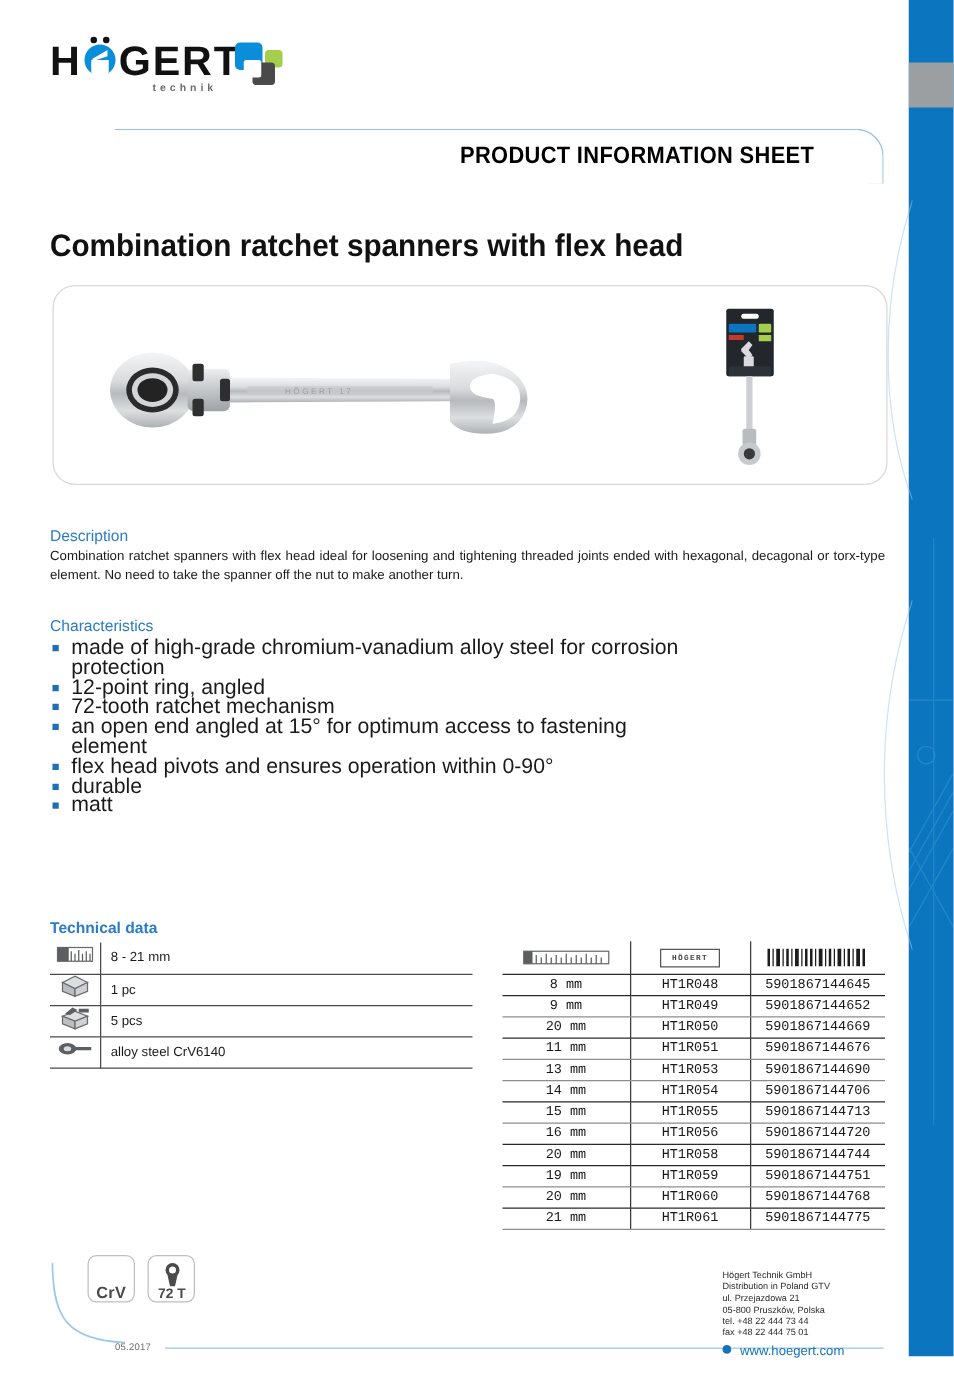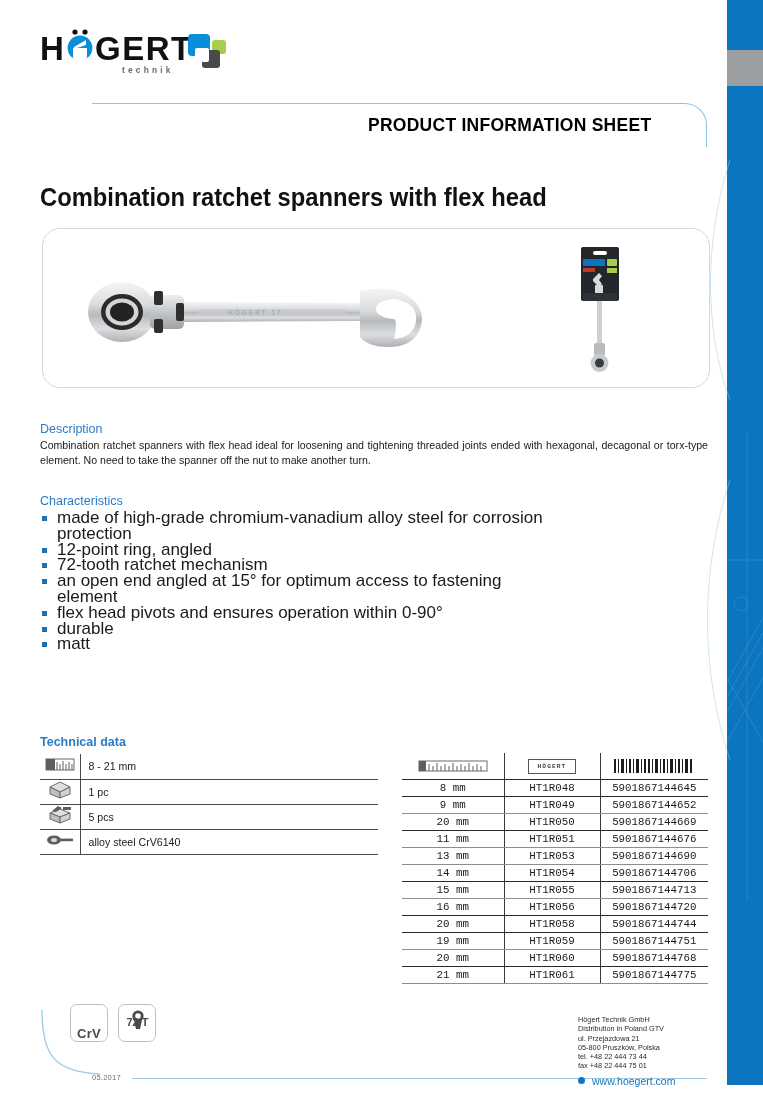--- a/index.html
+++ b/index.html
@@ -134,21 +134,21 @@
   .badge {
     display:inline-block; width:38px; height:38px; border:1px solid #bfbfbf;
     border-radius:7px; background:#fff; margin-right:6px; position:relative;
     vertical-align:top;
   }
   .badge .crv {
     position:absolute; left:0; right:0; top:21px; text-align:center;
     font-size:13px; font-weight:bold; color:#4a4a4a; letter-spacing:.3px;
   }
   .badge .tt {
-    position:absolute; left:0; right:0; bottom:13px; text-align:center;
+    position:absolute; left:0; right:0; bottom:0; text-align:center;
     font-size:11px; font-weight:bold; color:#4a4a4a;
   }
   .badge .ring { position:absolute; left:11px; top:5px; }
 
   
   .footer-curve {
     position:absolute; left:40px; top:1010px; width:62px; height:70px;
   }
   .footer-date {
     position:absolute; left:92px; top:1073px;

